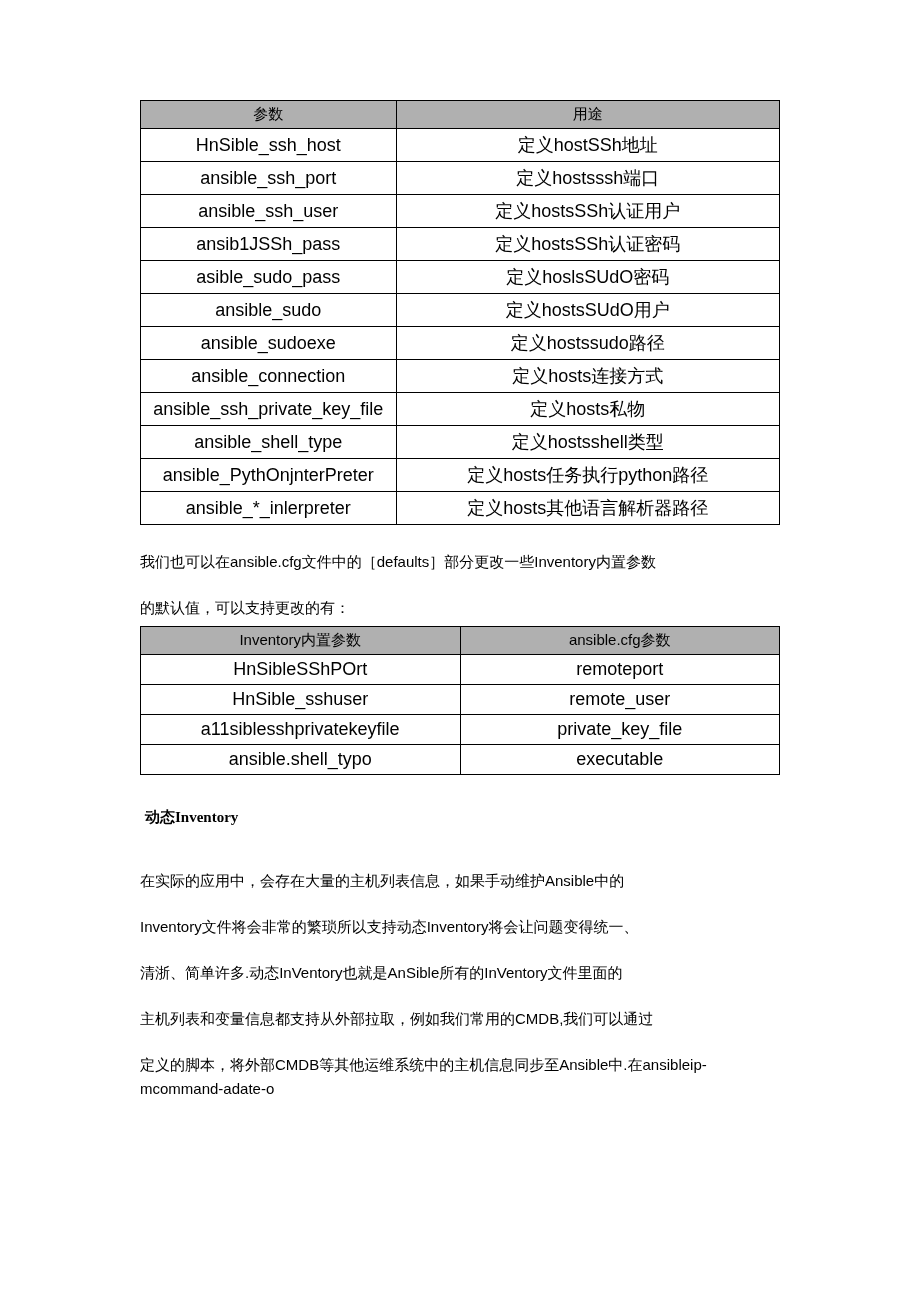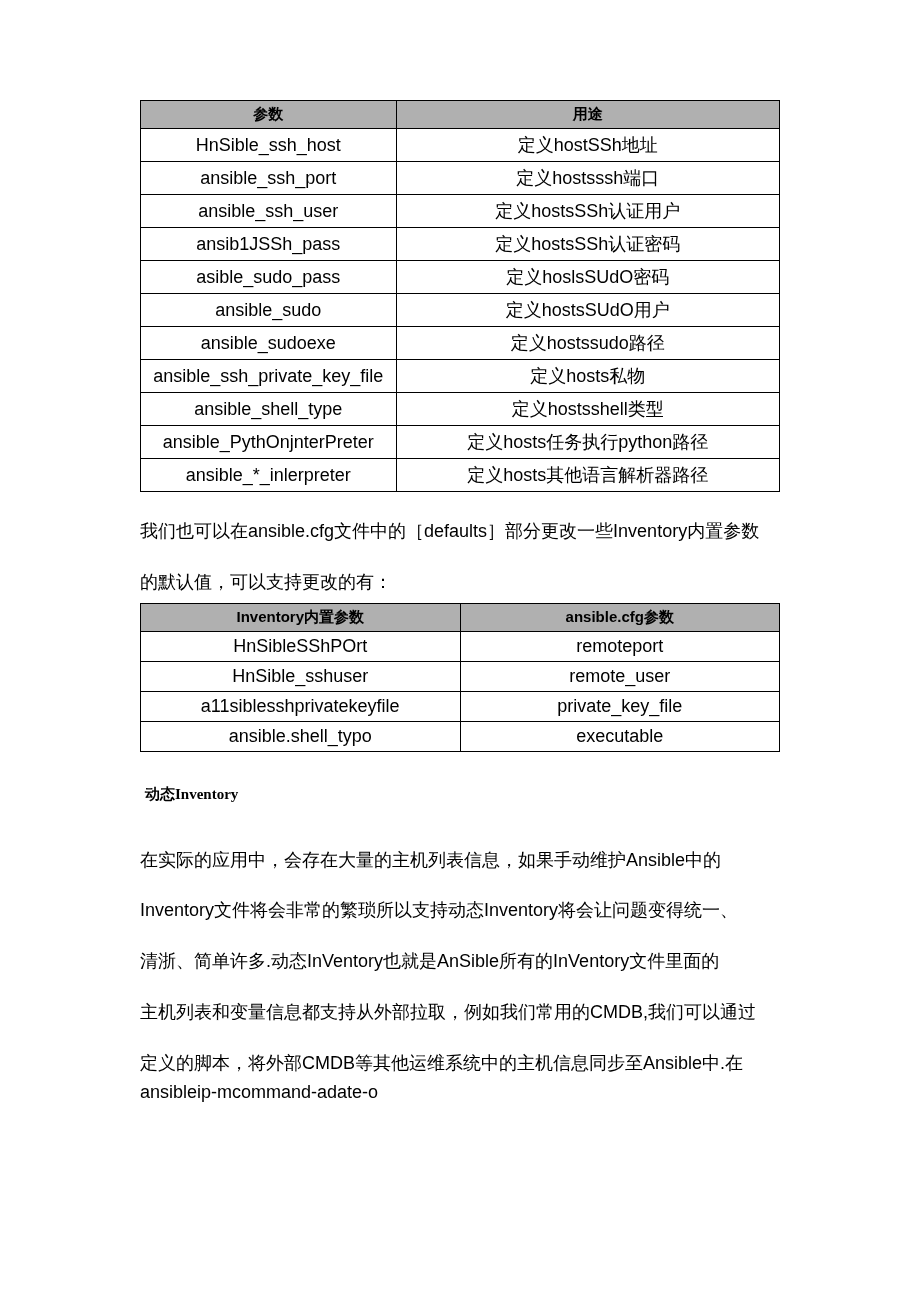--- a/index.html
+++ b/index.html
@@ -12,36 +12,36 @@
       width: 920px;
       box-sizing: border-box;
     }
     table {
       width: 100%;
       border-collapse: collapse;
       margin-bottom: 25px;
     }
     th {
       background-color: #b0b0b0;
-      font-weight: bold;
+      font-weight: normal;
       border: 1px solid #000;
       padding: 4px 8px;
       text-align: center;
       font-size: 15px;
     }
     td {
       border: 1px solid #000;
       padding: 4px 4px;
       text-align: center;
       font-size: 18px;
     }
     p {
       line-height: 1.6;
       margin: 0 0 22px 0;
-      font-size: 18px;
+      font-size: 15px;
     }
     .section-heading {
       font-weight: bold;
       margin: 30px 0 40px 5px;
       font-size: 15px;
       font-family: Liberation Serif, serif;
     }
     .table1 td:first-child {
       width: 40%;
     }
@@ -83,20 +83,24 @@
         <td>asible_sudo_pass</td>
         <td>定义hoslsSUdO密码</td>
       </tr>
       <tr>
         <td>ansible_sudo</td>
         <td>定义hostsSUdO用户</td>
       </tr>
       <tr>
         <td>ansible_sudoexe</td>
         <td>定义hostssudo路径</td>
+      </tr>
+      <tr>
+        <td>ansible_connection</td>
+        <td>定义hosts连接方式</td>
       </tr>
       <tr>
         <td>ansible_ssh_private_key_file</td>
         <td>定义hosts私物</td>
       </tr>
       <tr>
         <td>ansible_shell_type</td>
         <td>定义hostsshell类型</td>
       </tr>
       <tr>

